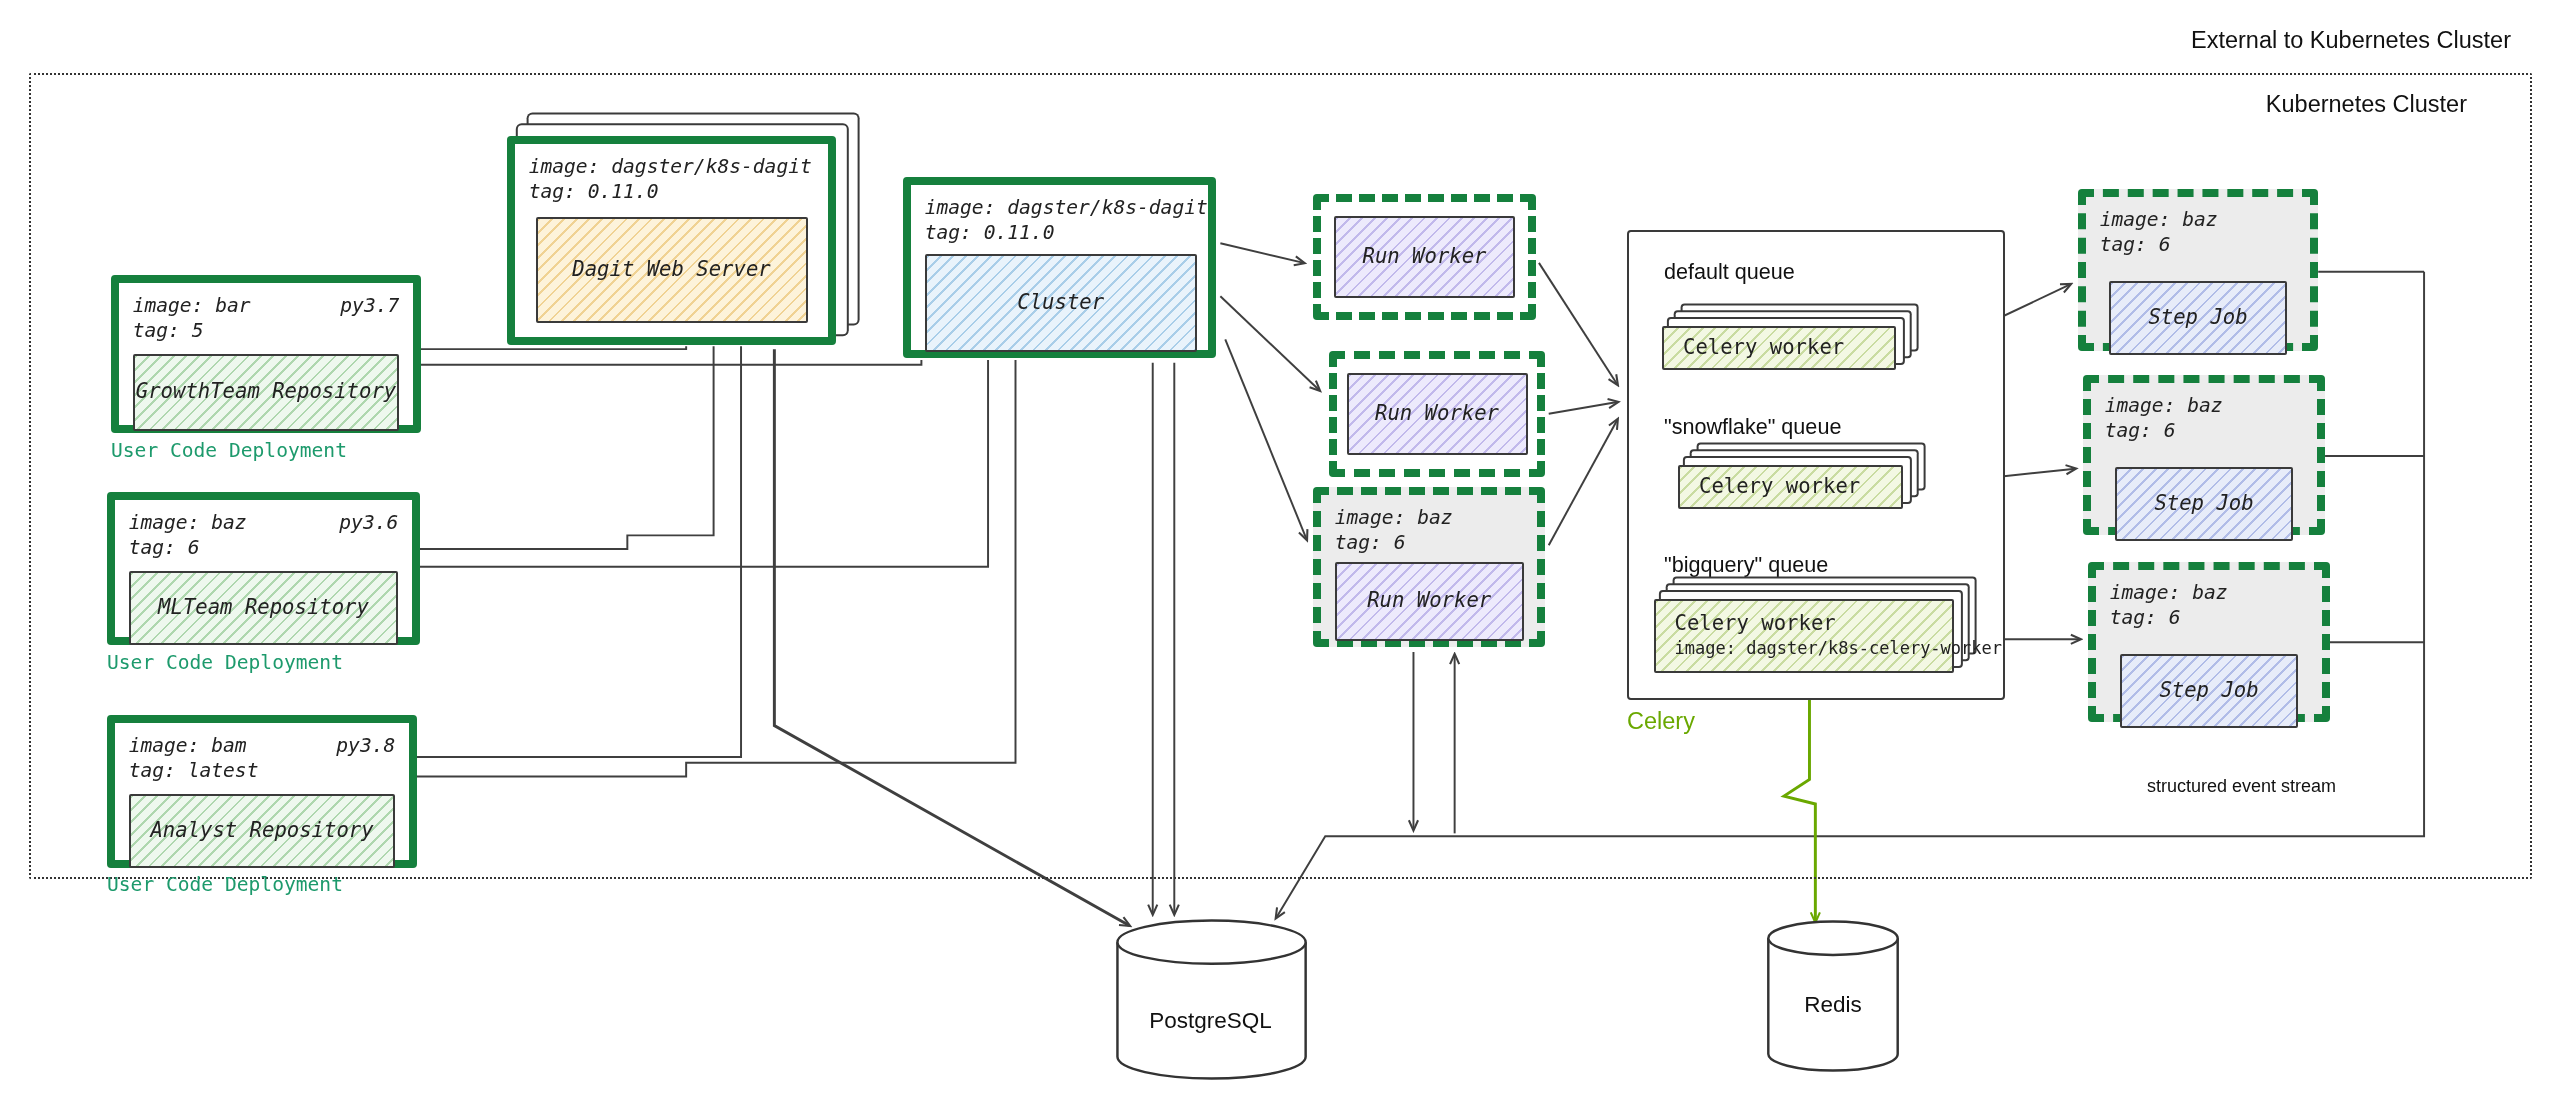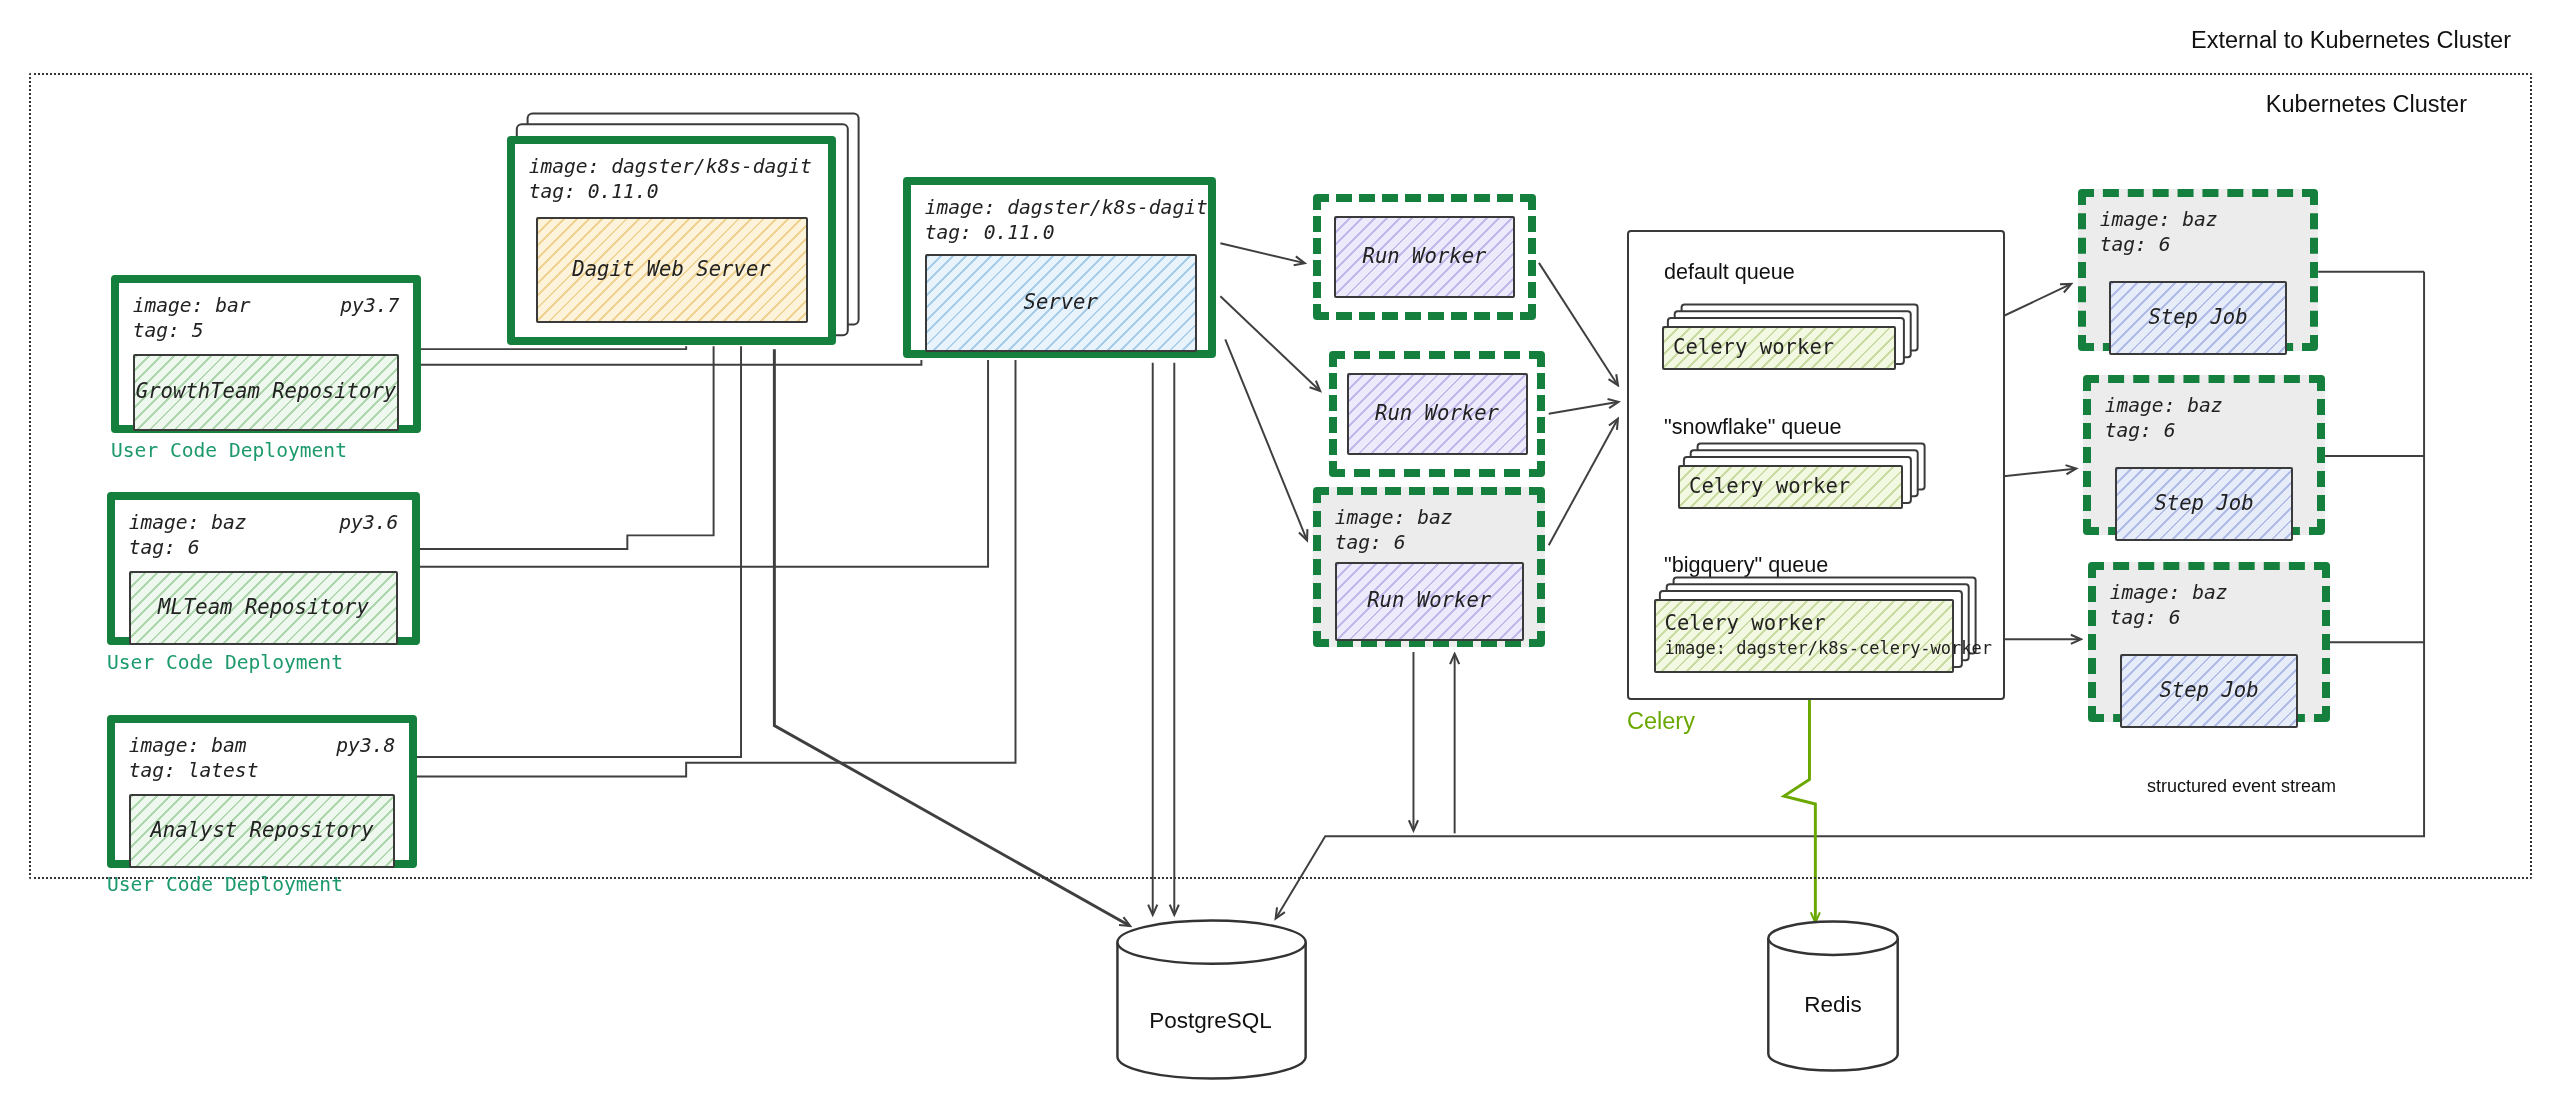--- a/index.html
+++ b/index.html
@@ -31,21 +31,21 @@
   .repo-inner{height:77px;margin-top:9.8px;}
   .stack2{box-shadow:10.8px -10.8px 0 0 #fff,10.8px -10.8px 0 2px #3a3a3a,21.6px -21.6px 0 0 #fff,21.6px -21.6px 0 2px #3a3a3a;}
   .stack3{box-shadow:6.9px -6.9px 0 0 #fff,6.9px -6.9px 0 2px #3a3a3a,13.7px -13.7px 0 0 #fff,13.7px -13.7px 0 2px #3a3a3a,20.6px -20.6px 0 0 #fff,20.6px -20.6px 0 2px #3a3a3a;}
 
   .rw{display:flex;align-items:center;justify-content:center;padding:0;}
   .rw-inner{width:181px;height:82px;}
 
   .celery-box{position:absolute;left:1627px;top:230px;width:378px;height:470px;
               border:2px solid #3a3a3a;border-radius:3.9px;background:#fff;}
   .queue-name{position:absolute;font-size:21.6px;color:#111;}
-  .worker{position:absolute;justify-content:flex-start;padding-left:9px;}
+  .worker{position:absolute;justify-content:flex-start;padding-left:19px;}
   .celery-caption{position:absolute;left:1627px;top:708px;font-size:23.5px;color:#6aa800;}
 
   .sj-inner{width:178px;height:74px;margin:23px auto 0;}
 
   .stream-label{position:absolute;left:2147px;top:776px;font-size:18px;color:#111;}
   .db-label{position:absolute;text-align:center;font-size:22.5px;color:#111;}
 </style>
 </head>
 <body>
 
@@ -169,21 +169,21 @@
     <div class="code">tag: 0.11.0</div>
     <div class="hatch orange-h" style="width:272px;height:106px;margin:11.8px auto 0;">
       <span class="code">Dagit Web Server</span>
     </div>
   </div>
 
   <div class="node" style="left:903px;top:177px;width:313px;height:181px;">
     <div class="code">image: dagster/k8s-dagit</div>
     <div class="code">tag: 0.11.0</div>
     <div class="hatch blue-h" style="width:272px;height:98px;margin:7.8px auto 0;">
-      <span class="code">Server</span>
+      <span class="code">Cluster</span>
     </div>
   </div>
 
   <div class="node dashed rw" style="left:1313px;top:194px;width:223px;height:126px;">
     <div class="hatch purple-h rw-inner">
       <span class="code">Run Worker</span>
     </div>
   </div>
   <div class="node dashed rw" style="left:1329px;top:351px;width:216px;height:126px;">
     <div class="hatch purple-h rw-inner">

